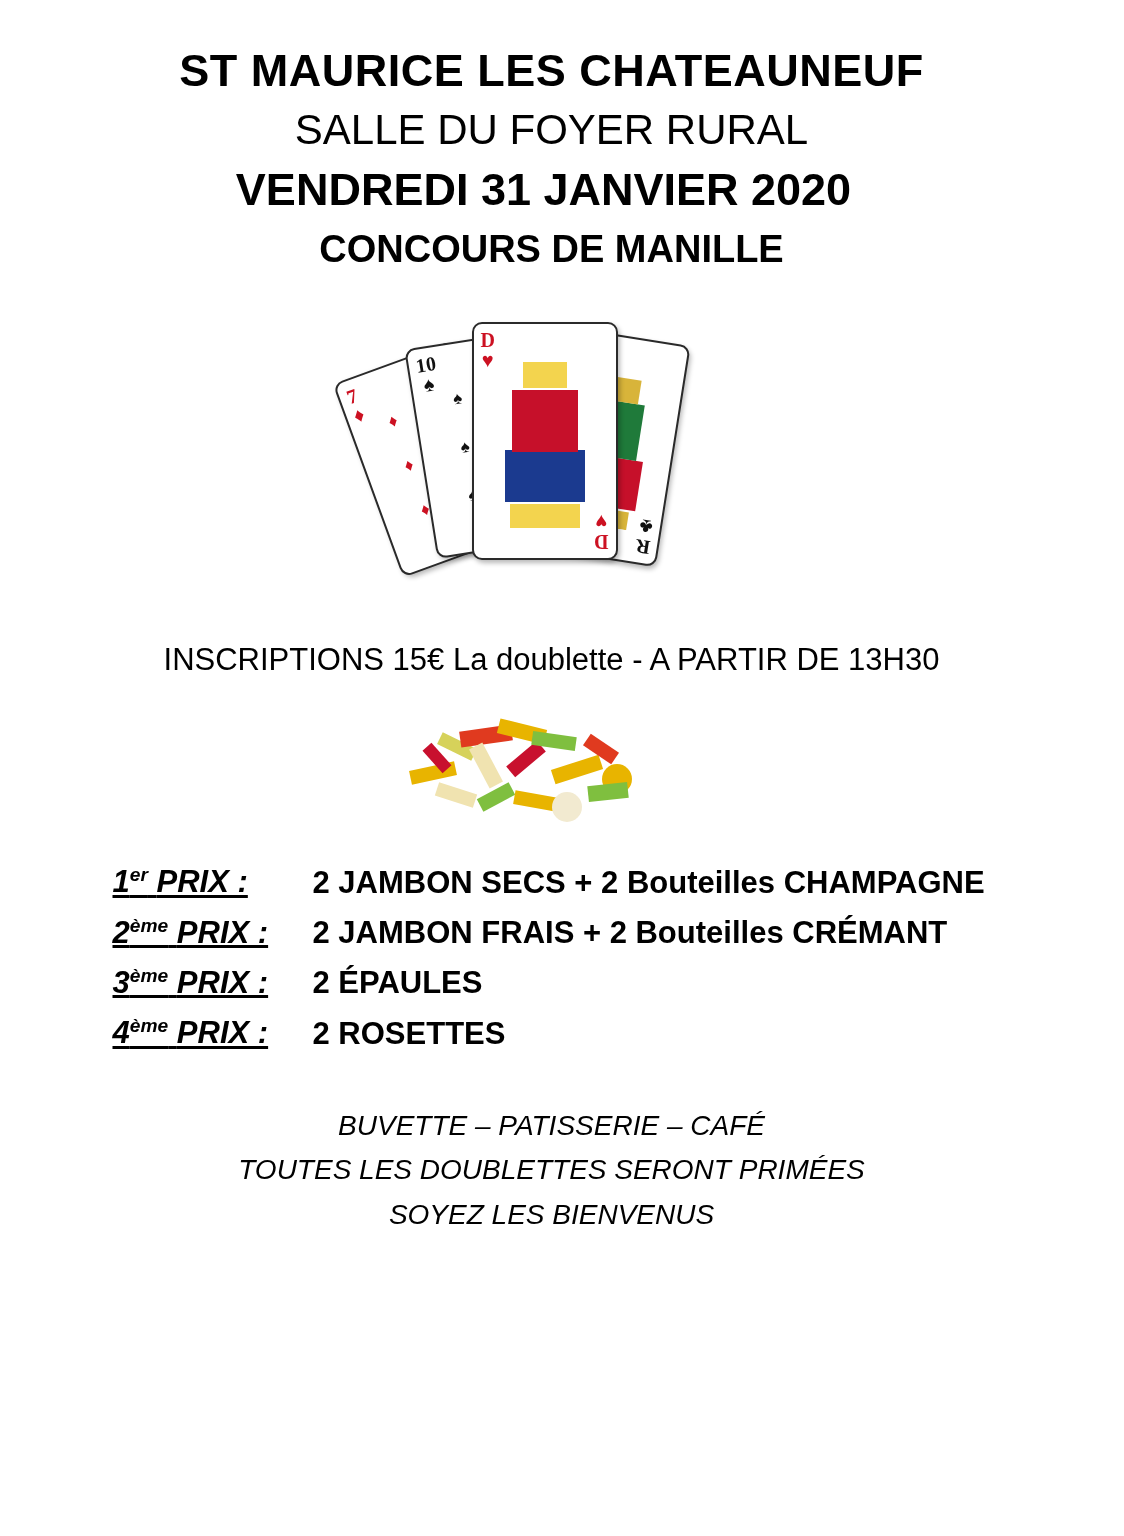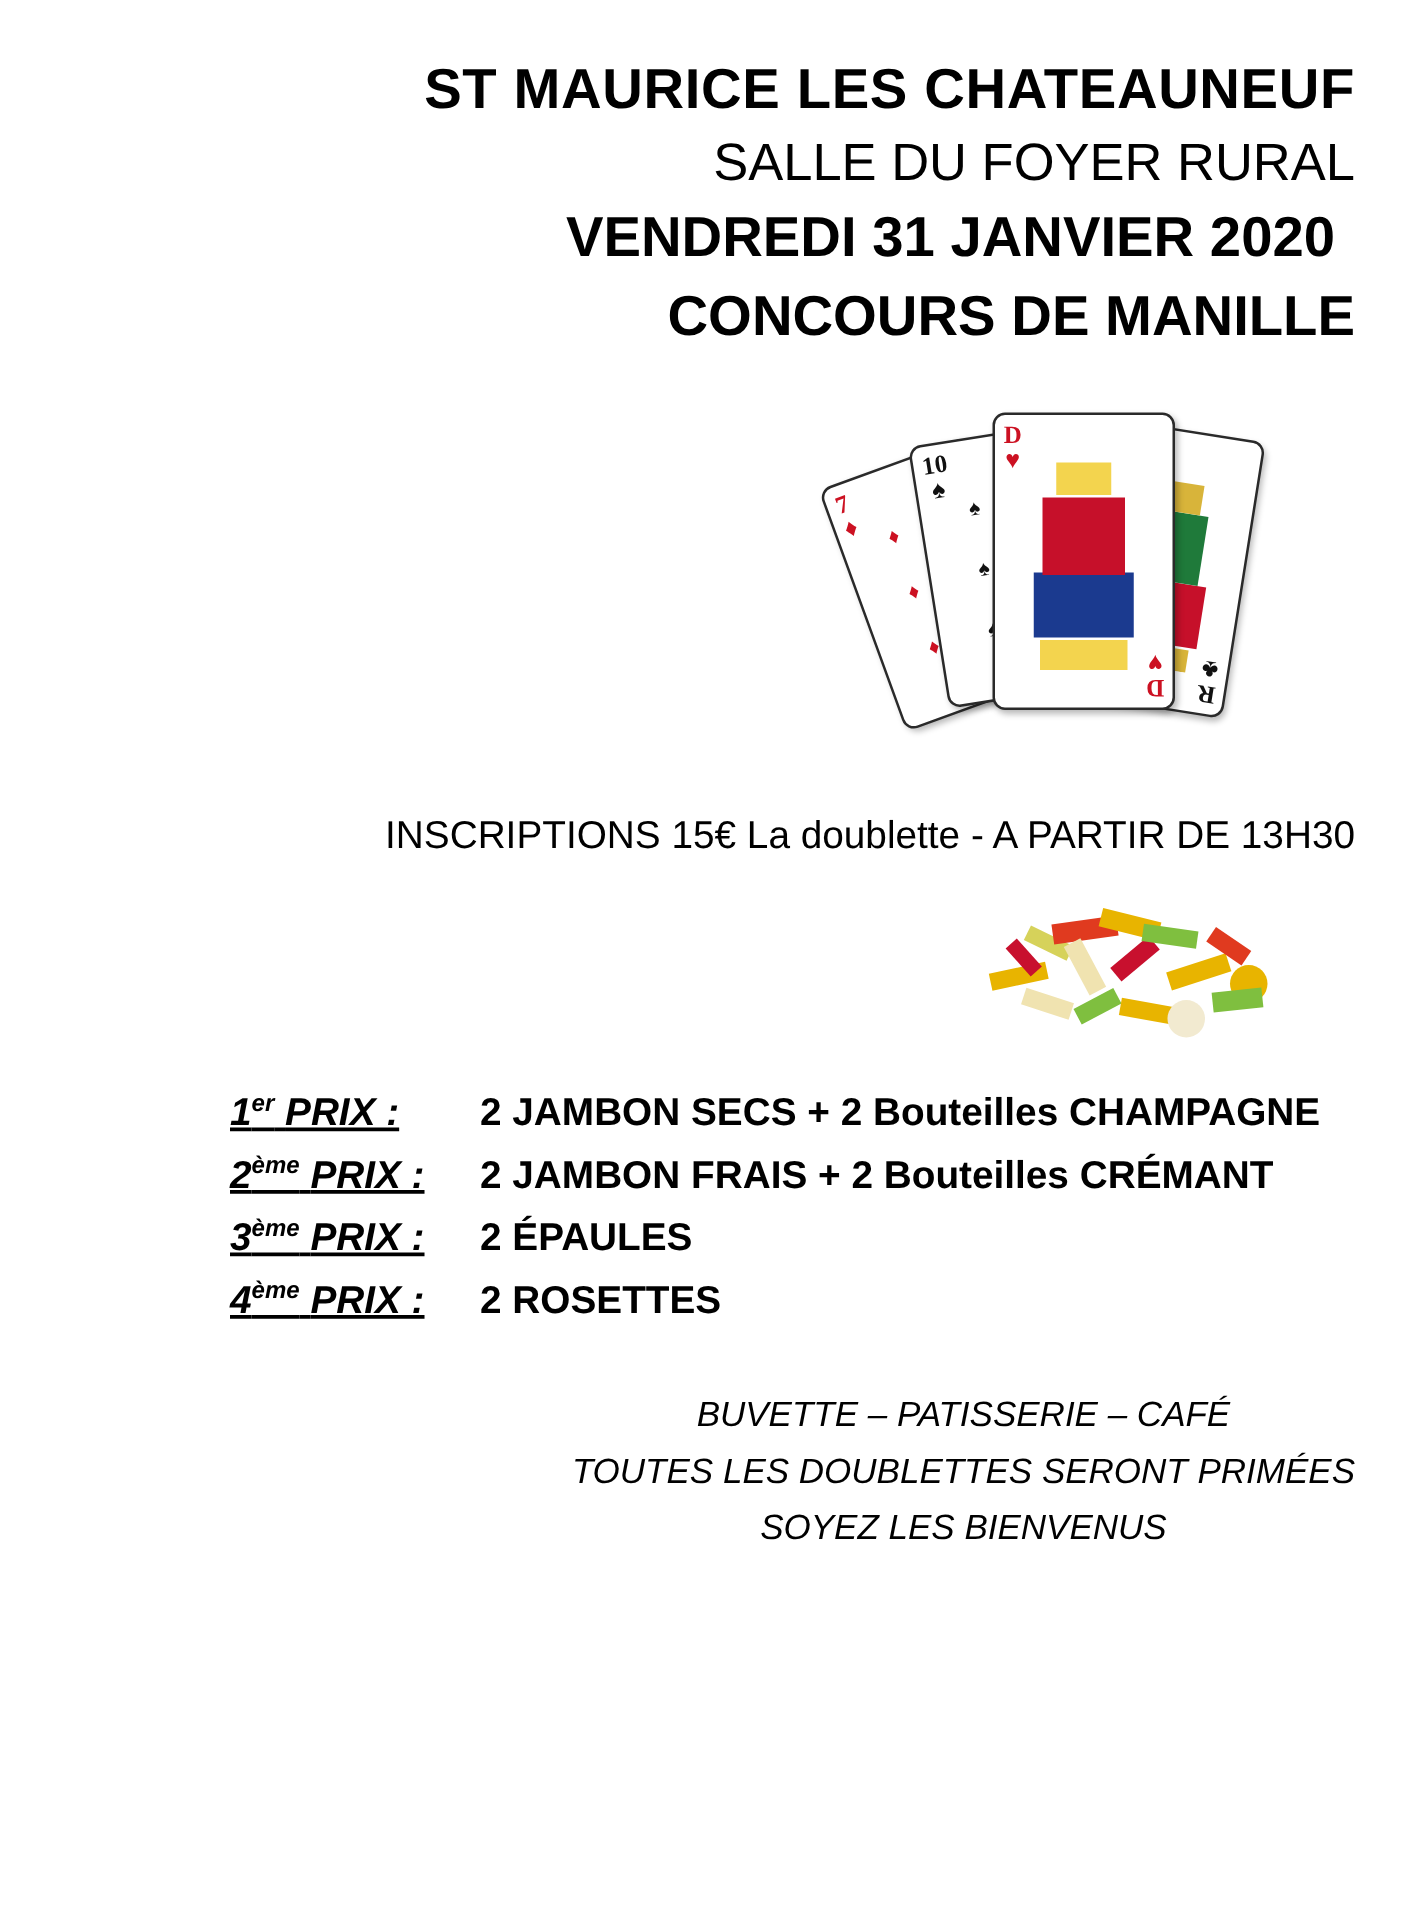--- a/index.html
+++ b/index.html
@@ -15,21 +15,21 @@
     overflow: hidden;
     position: relative;
   }
   .poster {
     width: 1124px;
     height: 1536px;
     box-sizing: border-box;
     padding: 46px 40px 20px 19px;
     display: flex;
     flex-direction: column;
-    align-items: flex-end;
+    align-items: center;
   }
 
   
   .line-town {
     font-size: 45px;
     font-weight: bold;
     letter-spacing: 0.5px;
     text-align: center;
     line-height: 1.12;
     margin: 0 0 10px 0;
@@ -42,21 +42,21 @@
     margin: 0 0 12px 0;
   }
   .line-date {
     font-size: 45px;
     font-weight: bold;
     text-align: center;
     line-height: 1.12;
     margin: 0 16px 12px 0;
   }
   .line-event {
-    font-size: 45px;
+    font-size: 38px;
     font-weight: bold;
     text-align: center;
     line-height: 1.12;
     margin: 0 0 4px 0;
   }
 
   
   .cards-wrap {
     width: 420px;
     height: 300px;

